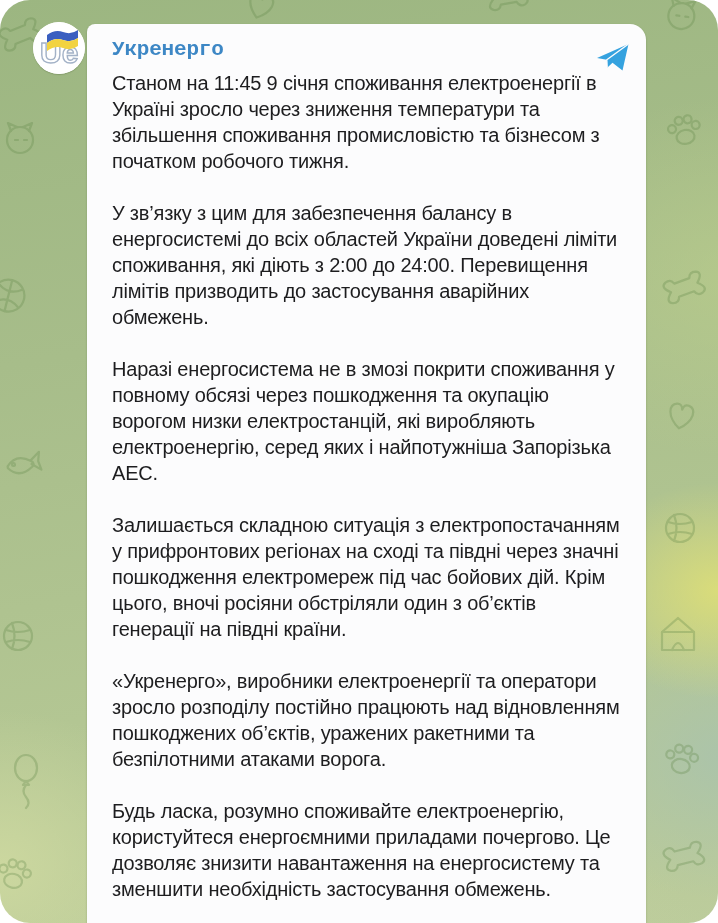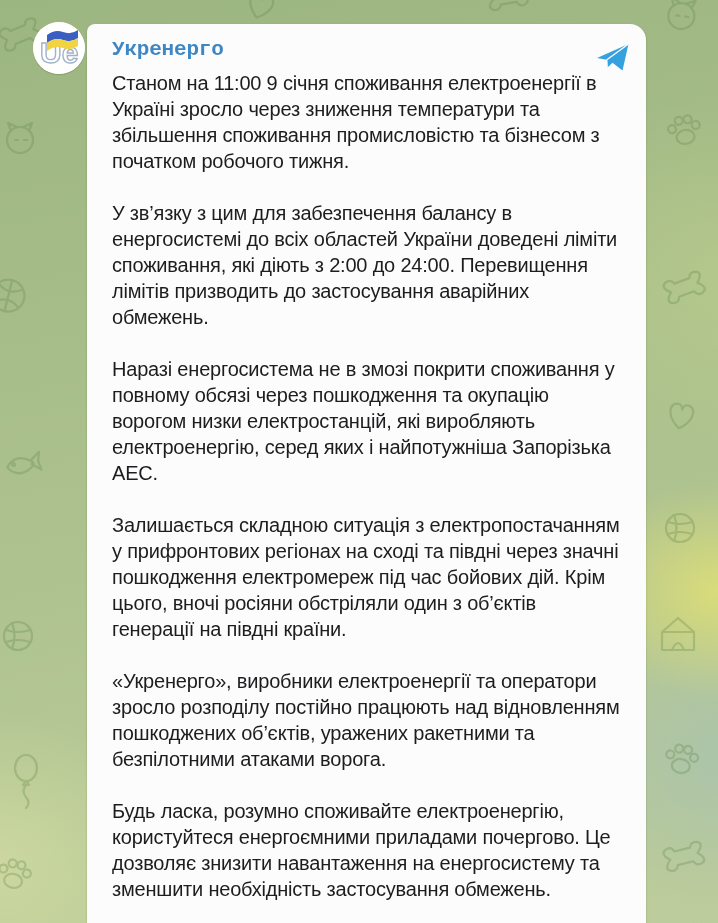--- a/index.html
+++ b/index.html
@@ -15,20 +15,21 @@
     width: 718px;
     height: 923px;
     overflow: hidden;
     background:
       radial-gradient(190px 150px at 100% 64%, rgba(224,224,118,0.85), rgba(224,224,118,0) 72%),
       radial-gradient(230px 190px at 101% 82%, rgba(170,195,172,0.90), rgba(170,195,172,0) 75%),
       radial-gradient(250px 210px at 0% 94%, rgba(206,217,160,0.90), rgba(206,217,160,0) 75%),
       radial-gradient(500px 280px at 50% 108%, rgba(197,210,158,0.80), rgba(197,210,158,0) 75%),
       radial-gradient(300px 240px at 102% 30%, rgba(190,208,140,0.55), rgba(190,208,140,0) 75%),
       linear-gradient(170deg, #9cb681 0%, #a7bd8a 35%, #b3c693 70%, #bccc9c 100%);
+    border-radius: 30px;
   }
   .doodles {
     position: absolute;
     inset: 0;
     pointer-events: none;
   }
   .avatar {
     position: absolute;
     left: 33px;
     top: 22px;
@@ -162,21 +163,21 @@
 
   <div class="bubble">
     <div class="bubble-header">
       <span class="channel-name">Укренерго</span>
       <svg class="plane-icon" viewBox="0 0 34 31" xmlns="http://www.w3.org/2000/svg">
         <path d="M1 17 L32.5 3 L26.5 29.5 L16.5 21.8 L11.2 26.8 L10.8 18.8 Z" fill="#35a2df"></path>
         <path d="M32.5 3 L10.8 18.8 L11.2 26.8" fill="none" stroke="#fcfcfd" stroke-width="1.4" stroke-linejoin="round"></path>
       </svg>
     </div>
     <div class="message-text">
-        <p class="msg-p">Станом на 11:00 9 січня споживання електроенергії в Україні зросло через зниження температури та збільшення споживання промисловістю та бізнесом з початком робочого тижня.</p>
+        <p class="msg-p">Станом на 11:45 9 січня споживання електроенергії в Україні зросло через зниження температури та збільшення споживання промисловістю та бізнесом з початком робочого тижня.</p>
         <p class="msg-p">У зв’язку з цим для забезпечення балансу в енергосистемі до всіх областей України доведені ліміти споживання, які діють з 2:00 до 24:00. Перевищення лімітів призводить до застосування аварійних обмежень.</p>
         <p class="msg-p">Наразі енергосистема не в змозі покрити споживання у повному обсязі через пошкодження та окупацію ворогом низки електростанцій, які виробляють електроенергію, серед яких і найпотужніша Запорізька АЕС.</p>
         <p class="msg-p">Залишається складною ситуація з електропостачанням у прифронтових регіонах на сході та півдні через значні пошкодження електромереж під час бойових дій. Крім цього, вночі росіяни обстріляли один з об’єктів генерації на півдні країни.</p>
         <p class="msg-p">«Укренерго», виробники електроенергії та оператори зросло розподілу постійно працюють над відновленням пошкоджених об’єктів, уражених ракетними та безпілотними атаками ворога.</p>
         <p class="msg-p">Будь ласка, розумно споживайте електроенергію, користуйтеся енергоємними приладами почергово. Це дозволяє знизити навантаження на енергосистему та зменшити необхідність застосування обмежень.</p>
       </div>
   </div>
 
 </div>
 

